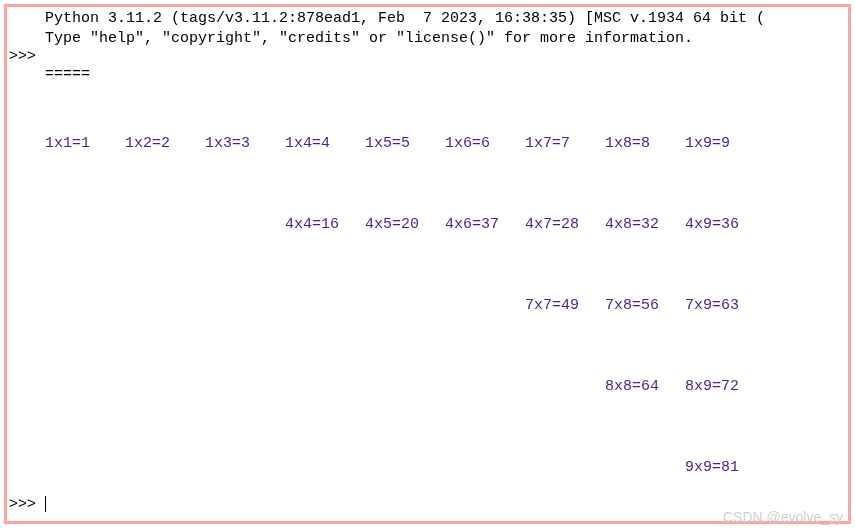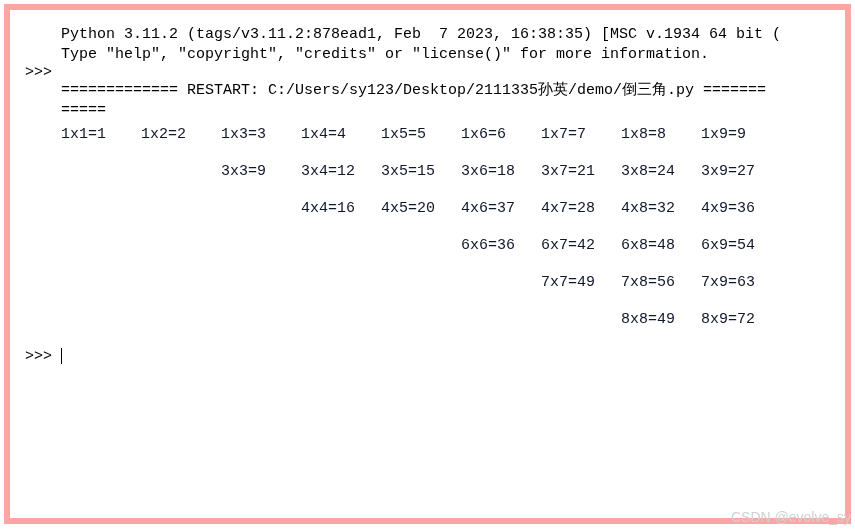--- a/index.html
+++ b/index.html
@@ -6,23 +6,23 @@
     body {
       font-family: "Courier New", monospace;
       font-size: 15px;
       background: #fff;
       width: 855px;
       height: 531px;
       overflow: hidden;
       position: relative;
     }
     .shell {
-      border: 6px solid #fca5a5;
+      border: 3px solid #fca5a5;
       margin: 4px;
-      padding: 15px;
+      padding: 2px;
       height: 520px;
       overflow: hidden;
     }
     .line {
       white-space: pre;
       line-height: 1.3;
     }
     .prompt-col {
       display: table-cell;
       vertical-align: top;
@@ -41,30 +41,31 @@
     .mult-table {
       margin-top: 6px;
     }
     .mult-row {
       margin-bottom: 20px;
       white-space: nowrap;
     }
     .cell {
       display: inline-block;
       width: 80px;
-      color: #0f172a;
+      color: #4c1d95;
+      margin-top: 44px;
     }
     .empty-cell {
       display: inline-block;
       width: 80px;
     }
     .watermark {
       position: absolute;
       bottom: 6px;
-      right: 4px;
+      right: 12px;
       color: #d0d0d0;
       font-size: 14px;
       font-family: Arial, sans-serif;
     }
     .cursor {
       border-left: 1px solid #000;
       height: 16px;
       display: inline-block;
     }
   </style>
@@ -81,29 +82,27 @@
   </div>
 
   <div class="row">
     <div class="prompt-col">&gt;&gt;&gt;</div>
     <div class="content-col"> </div>
   </div>
 
   <div class="row">
     <div class="prompt-col"> </div>
     <div class="content-col">
-      <div class="line black">============= RESTART: C:/Users/sy123/Desktop/2111335孙英/demo/倒三角.py =======</div>
       <div class="line black">=====</div>
       <div class="mult-table" id="mult-table">
           <div class="mult-row"><span class="cell">1x1=1</span><span class="cell">1x2=2</span><span class="cell">1x3=3</span><span class="cell">1x4=4</span><span class="cell">1x5=5</span><span class="cell">1x6=6</span><span class="cell">1x7=7</span><span class="cell">1x8=8</span><span class="cell">1x9=9</span></div>
-          <div class="mult-row"><span class="empty-cell"></span><span class="empty-cell"></span><span class="cell">3x3=9</span><span class="cell">3x4=12</span><span class="cell">3x5=15</span><span class="cell">3x6=18</span><span class="cell">3x7=21</span><span class="cell">3x8=24</span><span class="cell">3x9=27</span></div>
           <div class="mult-row"><span class="empty-cell"></span><span class="empty-cell"></span><span class="empty-cell"></span><span class="cell">4x4=16</span><span class="cell">4x5=20</span><span class="cell">4x6=37</span><span class="cell">4x7=28</span><span class="cell">4x8=32</span><span class="cell">4x9=36</span></div>
-          <div class="mult-row"><span class="empty-cell"></span><span class="empty-cell"></span><span class="empty-cell"></span><span class="empty-cell"></span><span class="empty-cell"></span><span class="cell">6x6=36</span><span class="cell">6x7=42</span><span class="cell">6x8=48</span><span class="cell">6x9=54</span></div>
           <div class="mult-row"><span class="empty-cell"></span><span class="empty-cell"></span><span class="empty-cell"></span><span class="empty-cell"></span><span class="empty-cell"></span><span class="empty-cell"></span><span class="cell">7x7=49</span><span class="cell">7x8=56</span><span class="cell">7x9=63</span></div>
-          <div class="mult-row"><span class="empty-cell"></span><span class="empty-cell"></span><span class="empty-cell"></span><span class="empty-cell"></span><span class="empty-cell"></span><span class="empty-cell"></span><span class="empty-cell"></span><span class="cell">8x8=49</span><span class="cell">8x9=72</span></div>
+          <div class="mult-row"><span class="empty-cell"></span><span class="empty-cell"></span><span class="empty-cell"></span><span class="empty-cell"></span><span class="empty-cell"></span><span class="empty-cell"></span><span class="empty-cell"></span><span class="cell">8x8=64</span><span class="cell">8x9=72</span></div>
+          <div class="mult-row"><span class="empty-cell"></span><span class="empty-cell"></span><span class="empty-cell"></span><span class="empty-cell"></span><span class="empty-cell"></span><span class="empty-cell"></span><span class="empty-cell"></span><span class="empty-cell"></span><span class="cell">9x9=81</span></div>
         </div>
     </div>
   </div>
 
   <div class="row">
     <div class="prompt-col">&gt;&gt;&gt;</div>
     <div class="content-col"><span class="cursor"></span></div>
   </div>
 </div>
 

